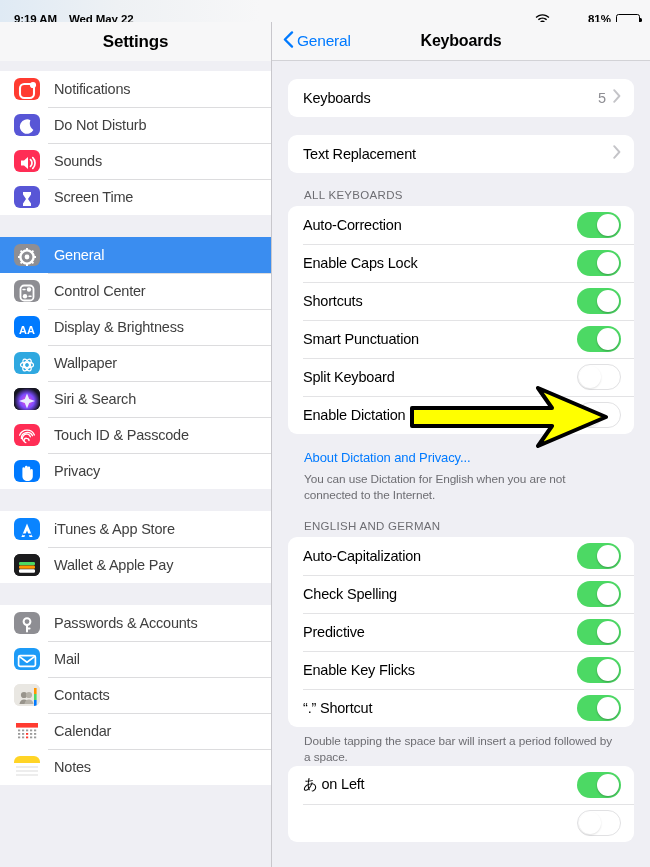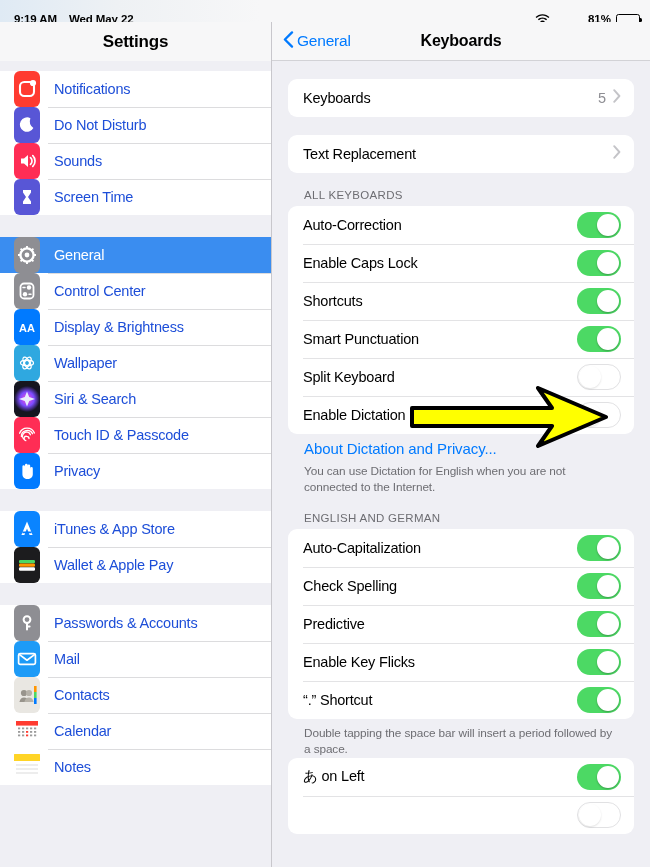--- a/index.html
+++ b/index.html
@@ -62,26 +62,26 @@
     padding-left: 14px; position: relative; background: #fff;
   }
   .sb-row + .sb-row::before {
     content: ""; position: absolute; left: 48px; right: 0; top: 0;
     height: 1px; background: #dcdcde;
   }
   .sb-row.selected { background: #3a8df0; }
   .sb-row.selected .sb-label { color: #fff; }
   .sb-row.selected + .sb-row::before { background: #dcdcde; }
   .sb-icon {
-    width: 26px; height: 36px; border-radius: 6px; flex: 0 0 26px;
-    display: flex; align-items: center; justify-content: center;
+    width: 26px; height: 22px; border-radius: 6px; flex: 0 0 26px;
+    display: flex; align-items: flex-start; justify-content: center;
     overflow: hidden; position: relative;
   }
   .sb-label {
-    margin-left: 14px; font-size: 14.5px; color: #1d4ed8; letter-spacing: -0.2px;
+    margin-left: 14px; font-size: 14.5px; color: #404040; letter-spacing: -0.2px;
     white-space: nowrap;
   }
 
   
   .detail { flex: 1 1 auto; display: flex; flex-direction: column; background: #efeff4; min-width: 0; }
   .nav {
     height: 39px; flex: 0 0 39px;
     background: #f7f7f8;
     display: flex; align-items: center; position: relative;
     border-bottom: 1px solid #d2d2d6;
@@ -116,21 +116,21 @@
 
   .section-hdr {
     font-size: 11.5px; color: #6d6d72; letter-spacing: 0.3px;
     padding: 16px 0 5px 16px; text-transform: uppercase;
   }
   .footnote {
     font-size: 11.8px; color: #6d6d72; line-height: 1.35;
     padding: 7px 16px 0 16px; letter-spacing: -0.1px;
   }
   .footlink {
-    font-size: 15px; color: #007aff; padding: 6px 16px 0 16px;
+    font-size: 13px; color: #007aff; padding: 16px 16px 0 16px;
     letter-spacing: -0.1px; display: block;
   }
 
   
   .toggle {
     width: 44px; height: 26px; border-radius: 13px; position: relative;
     flex: 0 0 44px;
   }
   .toggle.on { background: #4cd964; }
   .toggle.off { background: #fff; border: 1px solid #e1e1e3; }

